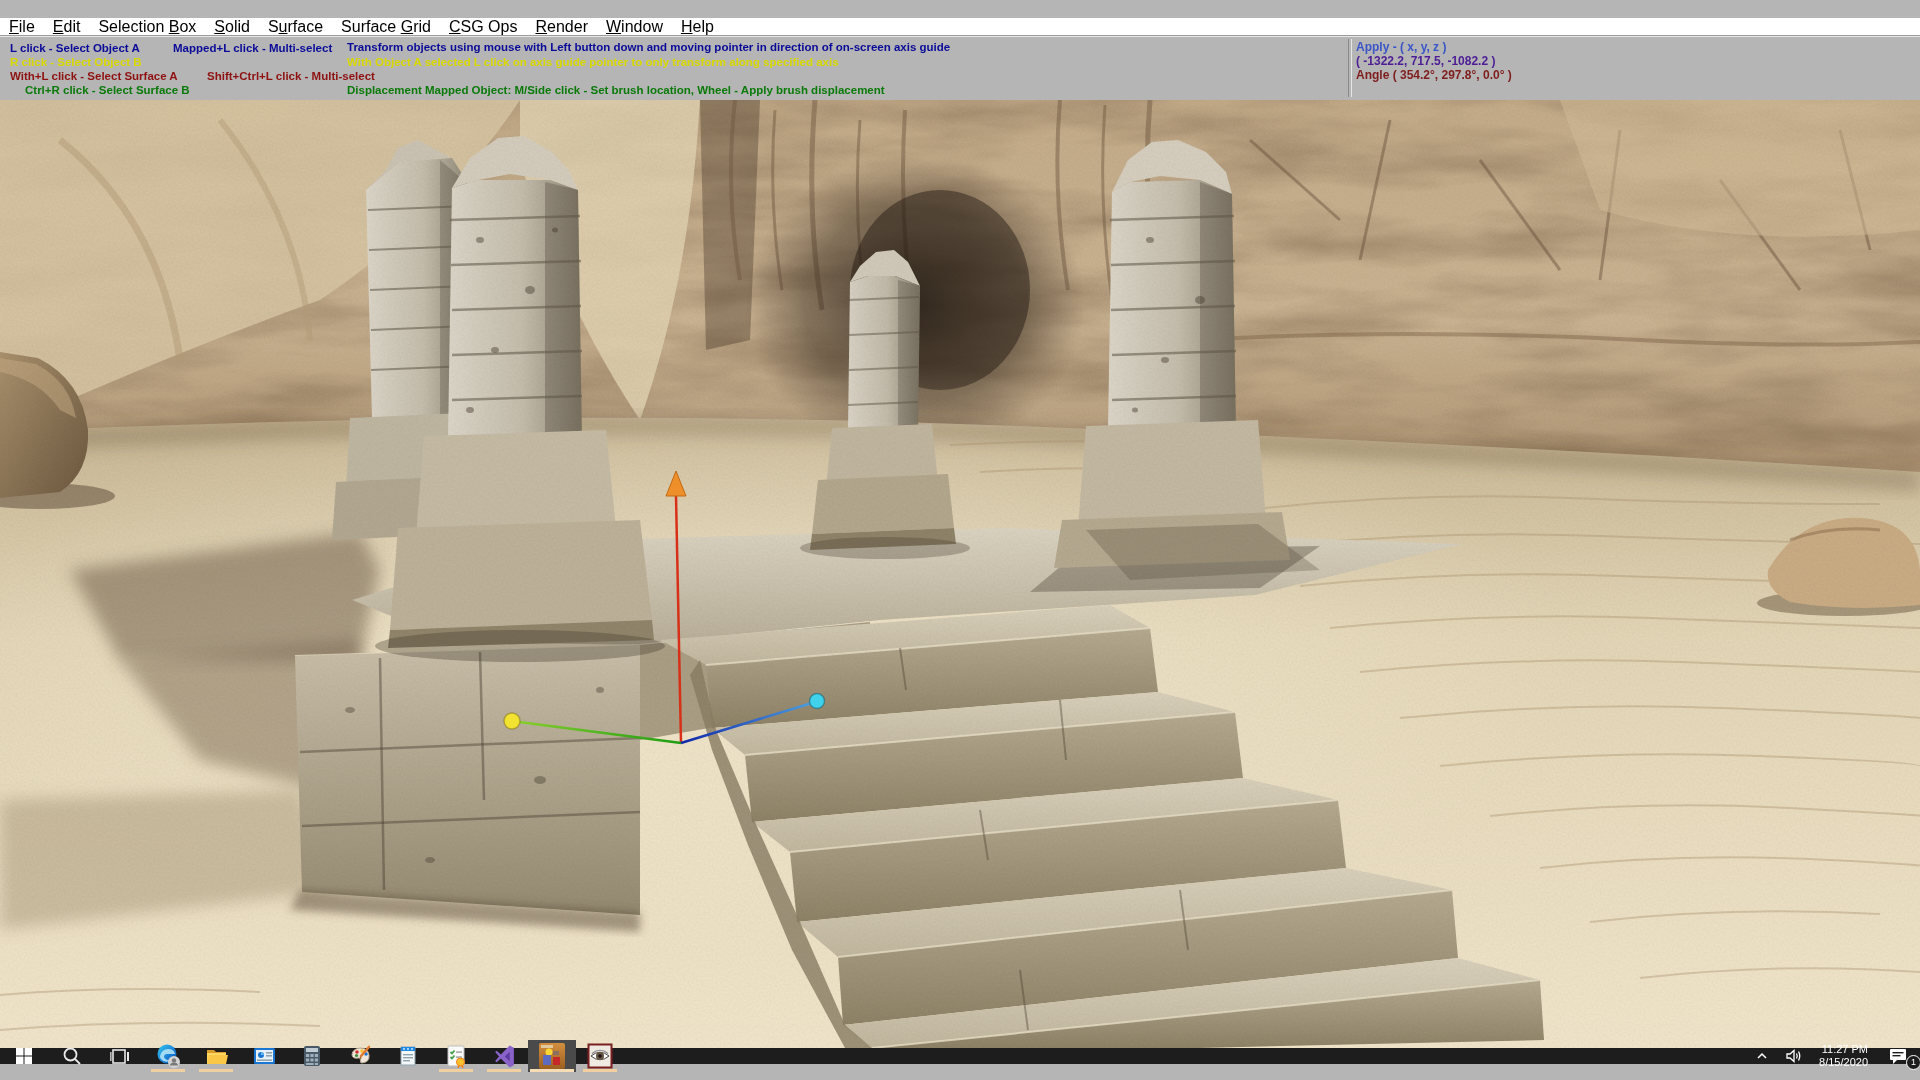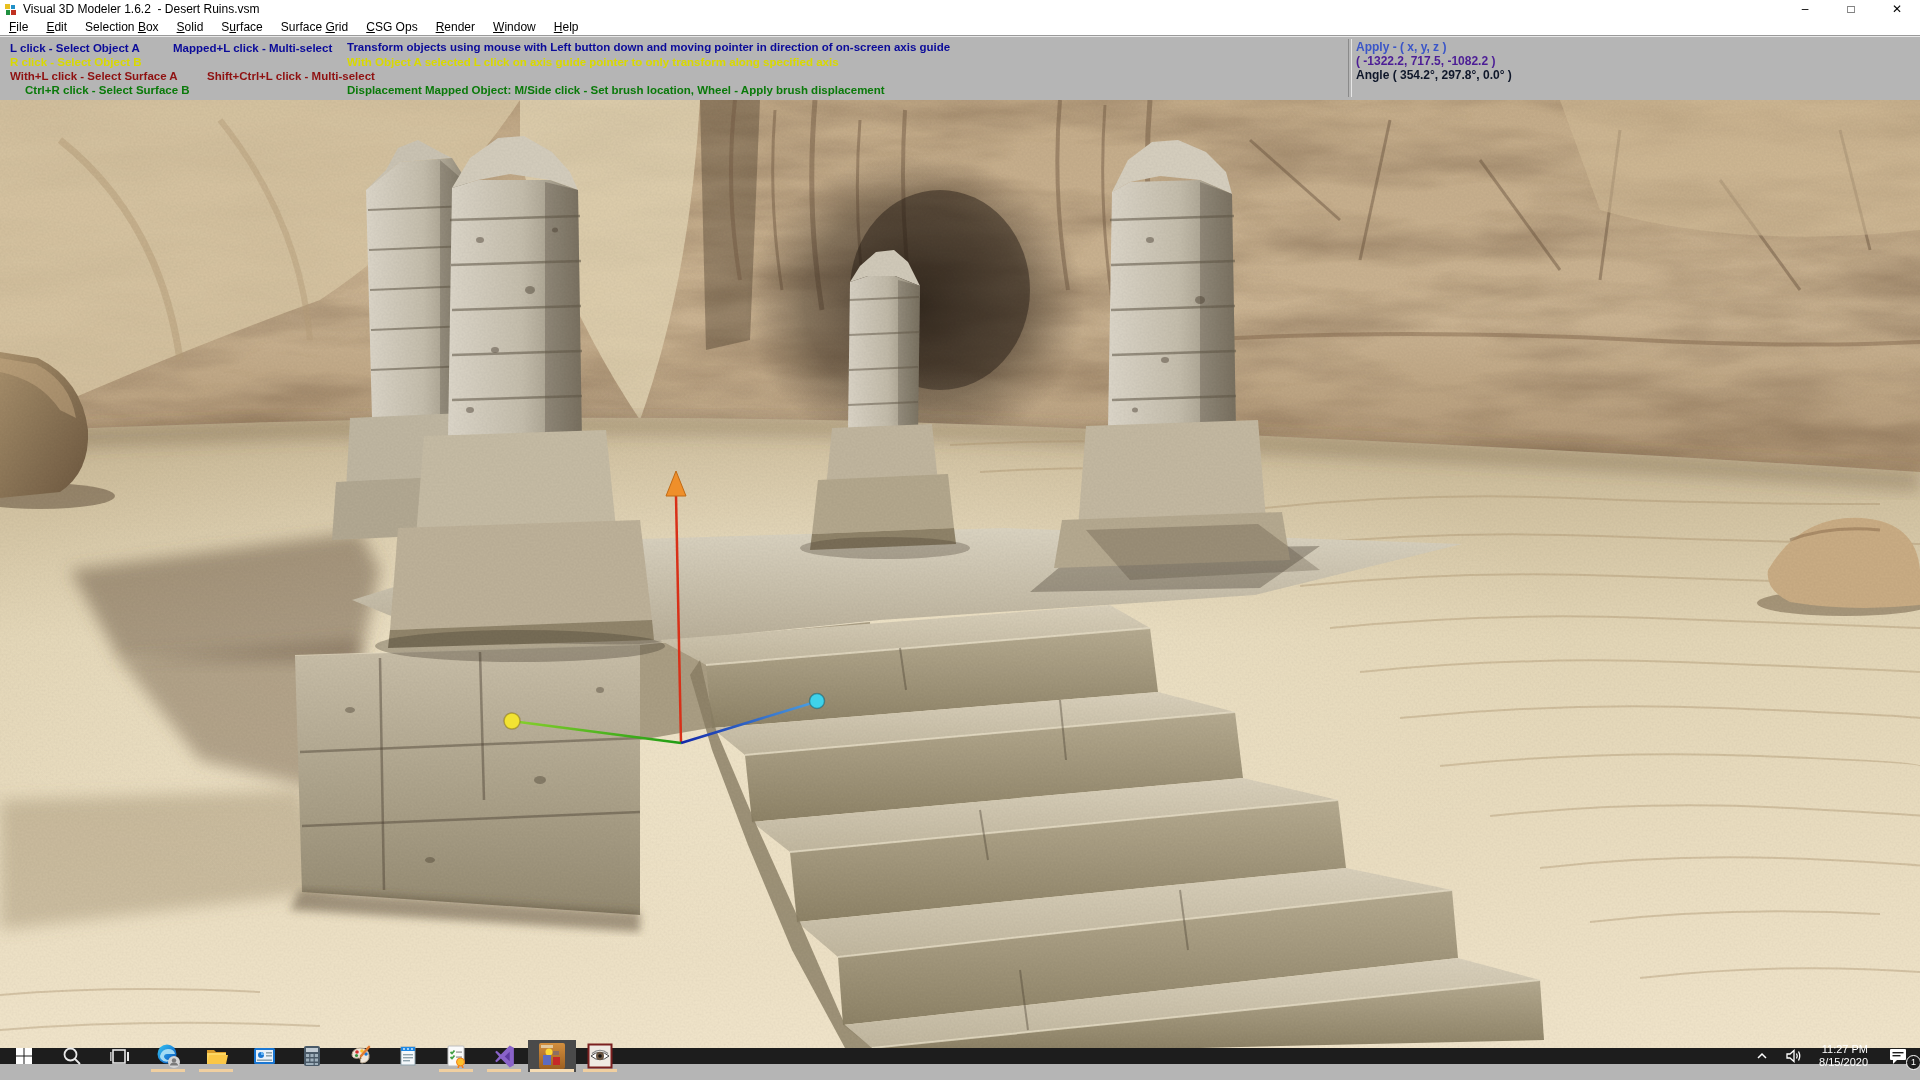--- a/index.html
+++ b/index.html
@@ -12,21 +12,21 @@
   #app-icon{width:14px;height:14px;margin:1px 5px 0 4px;position:relative;}
   #app-icon i{position:absolute;display:block;}
   #title-text{font-size:12px;color:#000;white-space:pre;}
   #win-controls{position:absolute;right:0;top:0;height:18px;display:flex;}
   .win-btn{width:46px;height:18px;display:flex;align-items:center;justify-content:center;
            font-size:12px;color:#000;cursor:default;}
 
   
   #menubar{position:absolute;left:0;top:18px;width:1920px;height:18px;background:#ffffff;
            display:flex;align-items:center;border-bottom:1px solid #9a9a9a;box-sizing:border-box;}
-  .menu-item{font-size:12px;color:#000;padding:0 9px;white-space:pre;}
+  .menu-item{font-size:16px;color:#000;padding:0 9px;white-space:pre;}
   .menu-item u{text-decoration:underline;}
 
   
   #helpbar{position:absolute;left:0;top:36px;width:1920px;height:48px;background:#b5b5b5;
            border-top:1px solid #e8e8e8;box-sizing:border-box;}
   .help-seg{position:absolute;font-size:11.5px;font-weight:bold;white-space:pre;}
   #view-sep{position:absolute;left:1348px;top:2px;width:2px;height:58px;
             border-left:1px solid #8a8a8a;border-right:1px solid #e6e6e6;}
   .view-line{position:absolute;left:1356px;font-size:12px;font-weight:bold;white-space:pre;}
 
@@ -49,34 +49,20 @@
   #badge-wrap{position:relative;width:30px;height:32px;display:flex;align-items:center;justify-content:center;}
   #notif-badge{position:absolute;right:-1px;bottom:2px;width:13px;height:13px;border-radius:50%;
            background:#1d1d1d;border:1.5px solid #fff;color:#fff;font-size:9px;line-height:13px;
            text-align:center;}
 </style>
 </head>
 <body>
 
 <div id="screen">
 
-  <div id="titlebar">
-    <span id="app-icon">
-      <i style="left:1px;top:1px;width:5px;height:5px;background:#e8c020;"></i>
-      <i style="left:7px;top:2px;width:4px;height:4px;background:#2090c8;"></i>
-      <i style="left:2px;top:7px;width:4px;height:5px;background:#209040;"></i>
-      <i style="left:7px;top:7px;width:5px;height:5px;background:#c03020;"></i>
-    </span>
-    <span id="title-text">Visual 3D Modeler 1.6.2  - Desert Ruins.vsm</span>
-    <div id="win-controls">
-      <div class="win-btn">–</div>
-      <div class="win-btn">□</div>
-      <div class="win-btn">✕</div>
-    </div>
-  </div>
 
   <div id="menubar">
     <span class="menu-item"><u>F</u><span>i</span><span>l</span><span>e</span></span>
     <span class="menu-item"><u>E</u><span>d</span><span>i</span><span>t</span></span>
     <span class="menu-item"><span>S</span><span>e</span><span>l</span><span>e</span><span>c</span><span>t</span><span>i</span><span>o</span><span>n</span><span> </span><u>B</u><span>o</span><span>x</span></span>
     <span class="menu-item"><u>S</u><span>o</span><span>l</span><span>i</span><span>d</span></span>
     <span class="menu-item"><span>S</span><u>u</u><span>r</span><span>f</span><span>a</span><span>c</span><span>e</span></span>
     <span class="menu-item"><span>S</span><span>u</span><span>r</span><span>f</span><span>a</span><span>c</span><span>e</span><span> </span><u>G</u><span>r</span><span>i</span><span>d</span></span>
     <span class="menu-item"><u>C</u><span>S</span><span>G</span><span> </span><span>O</span><span>p</span><span>s</span></span>
     <span class="menu-item"><u>R</u><span>e</span><span>n</span><span>d</span><span>e</span><span>r</span></span>
@@ -94,21 +80,21 @@
 
     <span class="help-seg" style="left: 10px; top: 33px; color: rgb(143, 17, 17);">With+L click - Select Surface A</span>
     <span class="help-seg" style="left: 207px; top: 33px; color: rgb(143, 17, 17);">Shift+Ctrl+L click - Multi-select</span>
 
     <span class="help-seg" style="left: 25px; top: 47px; color: rgb(10, 122, 10);">Ctrl+R click - Select Surface B</span>
     <span class="help-seg" style="left: 347px; top: 47px; color: rgb(10, 122, 10); text-align: center;">Displacement Mapped Object: M/Side click - Set brush location, Wheel - Apply brush displacement</span>
 
     <div id="view-sep"></div>
     <span class="view-line" style="top: 3px; color: rgb(58, 85, 200);">Apply - ( x, y, z )</span>
     <span class="view-line" style="top: 17px; color: #4c1d95;">( -1322.2, 717.5, -1082.2 )</span>
-    <span class="view-line" style="top: 31px; color: #0f172a;">Angle ( 354.2°, 297.8°, 0.0° )</span>
+    <span class="view-line" style="top: 31px; color: #7f1d1d;">Angle ( 354.2°, 297.8°, 0.0° )</span>
   </div>
 
   <div id="viewport">
   <svg width="1920" height="948" viewBox="0 0 1920 948">
     <defs>
       <linearGradient id="cliffG" x1="0" y1="0" x2="0" y2="1">
         <stop offset="0" stop-color="#c3ab89"></stop>
             <stop offset="0.55" stop-color="#c9b291"></stop>
             <stop offset="1" stop-color="#a98f6e"></stop>
       </linearGradient>

